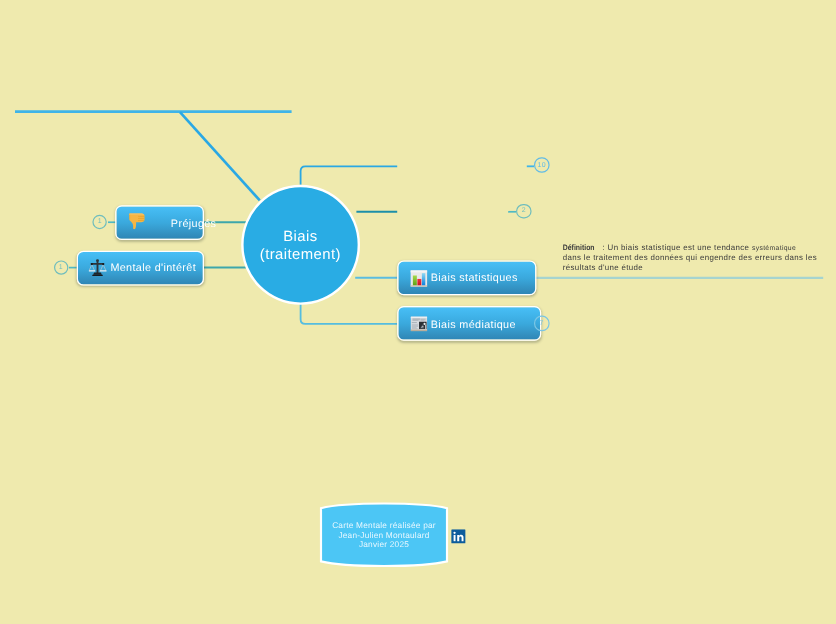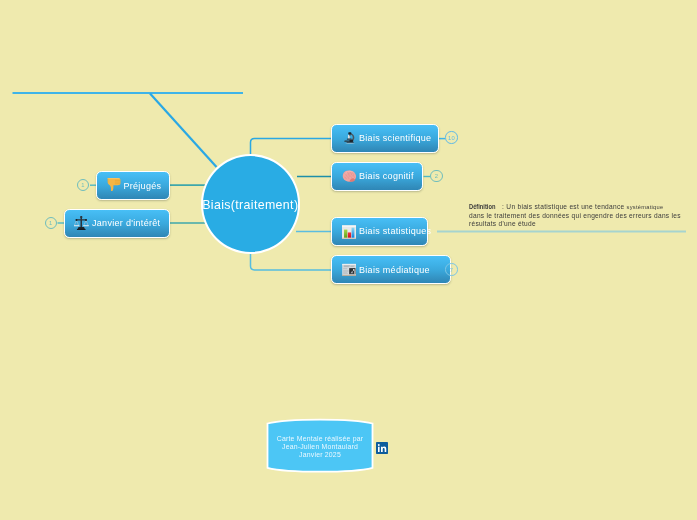--- a/index.html
+++ b/index.html
@@ -22,21 +22,21 @@
   #note-right b{transform:scaleX(.87);width:31px;letter-spacing:0;}
   #note-right .sm{font-size:5.7px;}
 
   
   #center-node{
     position:absolute;left:200.8px;top:154px;width:99px;height:99.5px;
     border-radius:50%;
     background:#29ace4;
     border:2.5px solid #ffffff;
     box-sizing:border-box;
-    display:flex;align-items:center;justify-content:center;
+    display:flex;flex-direction:column;align-items:center;justify-content:center;
     color:#fff;font-size:12.4px;line-height:15px;letter-spacing:.35px;padding-top:3px;box-sizing:border-box;
     z-index:4;
   }
 
   
   .node{
     position:absolute;box-sizing:border-box;
     border:1.6px solid #ffffff;border-radius:5.5px;
     background:linear-gradient(180deg,#48bff6 0%,#3fb2e8 30%,#3aa8dc 52%,#3390c0 85%,#2e86b6 100%);
     color:#fff;font-size:9px;letter-spacing:.3px;
@@ -95,68 +95,29 @@
 
   <div class="note" id="note-right">
     <b>Définition</b><span> : Un biais statistique est une tendance </span><span class="sm">systématique</span><br><span>dans le traitement des données qui engendre des erreurs dans les résultats d'une étude</span>
   </div>
 
   <div id="center-node">
     <span>Biais</span>
     <span>(traitement)</span>
   </div>
 
-  <div class="node" style="left:330.8px;top:123.5px;width:108px;height:29px;">
-    <span class="ico" style="left:12.3px;width:10.6px;height:13.9px;">
-      <svg viewBox="2.3 2.8 30 32" width="10.6" height="13.9" style="display:block">
-        <ellipse cx="19.5" cy="33.3" rx="13" ry="1.4" fill="#c8d0d6" opacity=".95"></ellipse>
-        <path fill="#343d45" d="M12 29.4h15.5c1.4 0 2.5 1.1 2.5 2.4v.8H9.5v-.8c0-1.3 1.1-2.4 2.5-2.4z"></path>
-        <path fill="#4a555e" d="M31.5 17.2c0 5.5-3.2 9.9-7.9 11.8l-2.1-3.6c3.4-1.4 5.7-4 5.7-7.9 0-4.2-2.6-7.3-6.2-8.4V5.2c6 1.1 10.5 5.8 10.5 12z"></path>
-        <path fill="#2b333a" d="M5 25.9h16.4c1.1 0 1.9.9 1.9 1.9s-.8 1.9-1.9 1.9H5c-1.1 0-1.9-.9-1.9-1.9s.8-1.9 1.9-1.9z"></path>
-        <path fill="#1e252b" d="M20 23.5h6.1c1.3 0 2.3 1 2.3 2.3v2c0 1.3-1 2.3-2.3 2.3H20c-1.3 0-2.3-1-2.3-2.3v-2c0-1.3 1-2.3 2.3-2.3z"></path>
-        <path fill="#e3e8eb" d="M13.8 10.5h5.4v10.2h-5.4z"></path>
-        <path fill="#aab3ba" d="M17.4 10.5h1.8v10.2h-1.8z"></path>
-        <path fill="#343d45" d="M12.2 20.3h10.1c1.1 0 1.9.9 1.9 1.9s-.8 1.9-1.9 1.9H12.2c-1.1 0-1.9-.9-1.9-1.9s.8-1.9 1.9-1.9z"></path>
-        <path fill="#1e252b" d="M16.3 2.8h5c1.1 0 1.9.8 1.9 1.9v2.1c0 1.1-.8 1.9-1.9 1.9h-5c-1.1 0-1.9-.8-1.9-1.9V4.7c0-1.1.8-1.9 1.9-1.9z"></path>
-        <path fill="#343d45" d="M16.8 8.2h4.4v3.4h-4.4z"></path>
-      </svg>
-    </span>
-    <span class="lbl" style="left:27.2px;">Biais scientifique</span>
-  </div>
   <div class="badge" style="left:445.2px;top:131.4px;color:#62bbe6;">
       <span>10</span>
     </div>
 
-  <div class="node" style="left:330.8px;top:161.9px;width:92.7px;height:29px;">
-    <span class="ico" style="left:10.1px;width:14.2px;height:11.4px;">
-      <svg viewBox="2.1 8.8 32.3 19.4" width="14.2" height="11.4" preserveAspectRatio="none" style="display:block">
-        <path fill="#f0a3a0" d="M34.1 19.7c-.1 2.4-1.6 4.4-3.5 5.7-2.4 1.6-5.4 2.3-8.3 2.6-3.9.4-8 .2-11.6-1.3-2.6-1-5-2.8-6.2-5.3-.9-1.9-.9-4.1 0-6 1.2-2.6 3.7-4.3 6.3-5.3 3.3-1.2 7-1.5 10.5-1.1 3.1.4 6.3 1.4 8.8 3.4 2.2 1.7 3.9 4 4 6.8z"></path>
-        <path fill="#f2b1ae" d="M12.6 10.6c3.4-1.2 7.3-1.4 10.8-.8 3 .5 6.1 1.7 8.2 3.9-2.6-1.2-5.6-1.7-8.5-1.8-4-.1-8.2.5-11.6 2.6-1.6 1-3 2.4-3.6 4.2-.5-2 .3-4.1 1.7-5.6 .8-1 1.9-1.8 3-2.5z"></path>
-        <path fill="#e07a74" d="M26.4 22.3c2.3.1 4.7.9 6.2 2.7-1.2 1.4-3 2.3-4.8 2.8-2.2.6-4.6.8-6.9.5-.6-.1-1.3-.2-1.8-.5 1.3-2.9 4-5.4 7.3-5.5z"></path>
-        <g stroke="#dd8985" stroke-width=".8" fill="none" stroke-linecap="round">
-          <path d="M9.3 14.9c1.6.3 2.8 1.7 2.9 3.3"></path>
-          <path d="M14.8 12.6c1.7.1 3.1 1.4 3.3 3.1"></path>
-          <path d="M20.9 12.3c1.7.4 2.9 1.9 3 3.6"></path>
-          <path d="M26.5 13.6c1.5.7 2.4 2.2 2.3 3.8"></path>
-          <path d="M8.4 20.6c1.6.1 3 1.2 3.5 2.7"></path>
-          <path d="M14.9 19.9c1.5.4 2.6 1.7 2.8 3.2"></path>
-          <path d="M20.7 18.3c1.6.2 2.9 1.4 3.2 2.9"></path>
-          <path d="M28.4 18.1c1.2.4 2 1.5 2.1 2.8"></path>
-          <path d="M17.2 16.4c1 .6 1.5 1.7 1.4 2.8"></path>
-          <path d="M24.1 16.2c.9.5 1.5 1.4 1.5 2.4"></path>
-        </g>
-      </svg>
-    </span>
-    <span class="lbl" style="left:27.2px;">Biais cognitif</span>
-  </div>
   <div class="badge" style="left:430.3px;top:169.6px;color:#6fbdbd;">
       <span>2</span>
     </div>
 
-  <div class="node" style="left:330.8px;top:216.9px;width:97px;height:29px;">
+  <div class="node" style="left:330.8px;top:216.9px;width:116px;height:29px;">
     <span class="ico" style="left:10.3px;width:14.3px;height:13.7px;margin-top:1px;">
       <svg viewBox="2 3 32 31" width="14.3" height="13.7" preserveAspectRatio="none" style="display:block">
         <defs>
           <linearGradient id="bcg" x1="0" y1="0" x2="0" y2="1">
             <stop offset="0" stop-color="#a6d94a"></stop>
               <stop offset="1" stop-color="#5fa015"></stop>
           </linearGradient>
           <linearGradient id="bcr" x1="0" y1="0" x2="0" y2="1">
             <stop offset="0" stop-color="#f4333e"></stop>
               <stop offset="1" stop-color="#cc1520"></stop>
@@ -215,21 +176,21 @@
     <span class="ico" style="left:9.8px;margin-top:-1.5px;">
       <svg viewBox="0 0 36 36" width="14" height="14">
         <path fill="#f5b544" d="M2.3 2.5h25.2c4 0 7 1.6 7 4.4v9.6c0 2.8-3 4.4-7 4.4h-11v4.1c0 5.1-.8 9.4-2.9 11.2-1.1 1-2.7.5-3.2-.9-.4-1.2-.2-2.5-.2-4.3 0-4.1-.8-6.9-2.5-8.9-1.3-1.6-2.5-2.5-3.7-3.7-1.3-1.3-2.2-2.7-2.2-5.2V5c0-1.5.7-2.5 1.5-2.5z"></path>
         <path fill="#f8c66b" d="M3.8 2.5h23.6c3.4 0 5.8 1.2 6.5 3.3-1.4-.7-3.3-1.1-5.4-1.1H4.7c-1.7 0-2.9.4-3.7 1.2.1-2.1.9-3.4 2.8-3.4z"></path>
         <g stroke="#e09c28" stroke-width="1.5" stroke-linecap="round" opacity=".8">
           <path d="M21.5 8.6h11.9M21.5 13h11.9M21.5 17.3h11.1"></path>
         </g>
         <path fill="#e2a02a" d="M1.2 3h2.6v11.8H1.2z" opacity=".3"></path>
       </svg>
     </span>
-    <span class="lbl" style="left:26px;">Préjugés</span>
+    <span class="lbl" style="left:45px;">Préjugés</span>
   </div>
   <div class="badge" style="left:76.9px;top:178.6px;color:#6fbdbd;">
       <span>1</span>
     </div>
 
   <div class="node" style="left:63.8px;top:208.6px;width:106px;height:29px;">
     <span class="ico" style="left:9.4px;width:14.5px;height:13.8px;">
       <svg viewBox="1.2 2.4 33.6 30.4" width="14.5" height="13.8" preserveAspectRatio="none" style="display:block">
         <g stroke="#c6ccd1" stroke-width="1.2" fill="none">
           <path d="M7 11.8 L1.8 23.2M7 11.8 L12.2 23.2"></path>
@@ -239,21 +200,21 @@
         <path fill="#eef1f3" d="M23.3 22.6h11.4c.6 0 1.1.5 1.1 1.1s-.5 1.1-1.1 1.1H23.3c-.6 0-1.1-.5-1.1-1.1s.5-1.1 1.1-1.1z"></path>
         <path fill="#2c343b" d="M16.2 5.5h3.6v23.4h-3.6z"></path>
         <path fill="#1f262b" d="M13.2 26.6h9.6c1.6 0 2.9 1.3 2.9 2.9v1.4H10.3v-1.4c0-1.6 1.3-2.9 2.9-2.9z"></path>
         <path fill="#161c21" d="M9.5 30.2h17c.9 0 1.6.7 1.6 1.6v1H7.9v-1c0-.9.7-1.6 1.6-1.6z"></path>
         <path fill="#2c343b" d="M6.2 9.3h23.6c.8 0 1.4.7 1.4 1.5s-.6 1.5-1.4 1.5H6.2c-.8 0-1.4-.7-1.4-1.5s.6-1.5 1.4-1.5z"></path>
         <circle cx="18" cy="4.6" r="2.7" fill="#2c343b"></circle>
         <circle cx="7" cy="11.1" r="2.1" fill="#161c21"></circle>
         <circle cx="29" cy="11.1" r="2.1" fill="#161c21"></circle>
       </svg>
     </span>
-    <span class="lbl" style="left:27.2px;">Janvier d'intérêt</span>
+    <span class="lbl" style="left:27.2px;">Mentale d'intérêt</span>
   </div>
   <div class="badge" style="left:44.5px;top:216.5px;color:#6fbdbd;">
       <span>1</span>
     </div>
 
   <div id="footer-box">
     <svg class="shape" viewBox="0 0 112 58">
       <path d="M3.5,7.5 C24,2.3 88,2.3 108.5,7.5 L108.5,51.8 C88,57.0 24,57.0 3.5,51.8 Z" fill="#4cc6f5" stroke="#ffffff" stroke-width="1.8"></path>
     </svg>
     <div class="txt">

